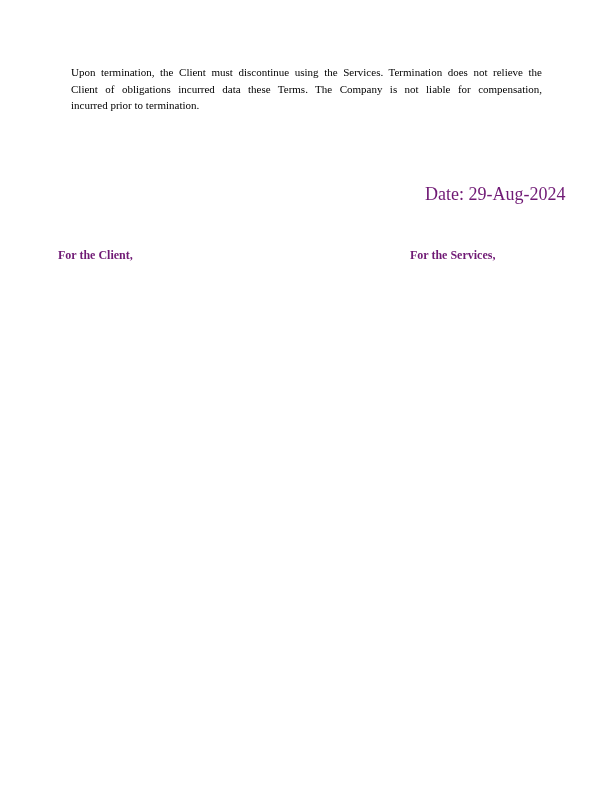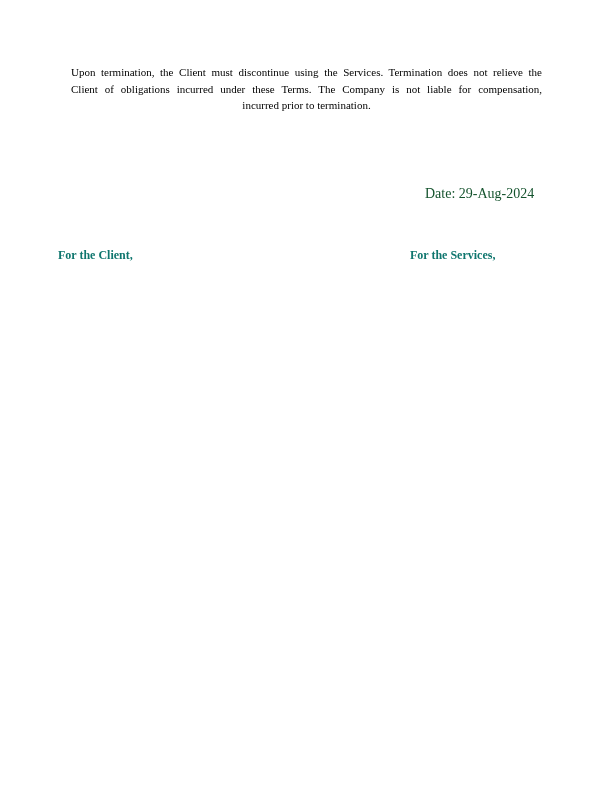--- a/index.html
+++ b/index.html
@@ -22,55 +22,54 @@
     left: 71px;
     top: 64px;
     width: 471px;
     font-size: 11px;
     line-height: 16.6px;
     color: #000000;
   }
   .para-line {
     height: 16.6px;
     overflow: hidden;
-    text-align: center;
   }
   .para-line.justified {
     text-align: justify;
     text-align-last: justify;
   }
   .date-line {
     position: absolute;
     left: 425px;
     top: 187px;
-    font-size: 14px;
+    font-size: 18px;
     line-height: 14px;
-    color: #14532d;
+    color: #701a75;
     white-space: nowrap;
   }
   .sig-label {
     position: absolute;
     top: 248px;
     font-size: 12px;
     line-height: 14px;
     font-weight: bold;
-    color: #0f766e;
+    color: #701a75;
     white-space: nowrap;
   }
   .sig-client { left: 58px; }
   .sig-company { left: 410px; }
 </style>
 </head>
 <body>
 
 <div class="page">
 
   <div class="paragraph">
     <div class="para-line justified">Upon termination, the Client must discontinue using the Services. Termination does not relieve the</div>
-    <div class="para-line justified">Client of obligations incurred under these Terms. The Company is not liable for compensation,</div>
+    <div class="para-line justified">Client of obligations incurred data these Terms. The Company is not liable for compensation,</div>
     <div class="para-line">incurred prior to termination.</div>
   </div>
 
   <div class="date-line">Date: 29-Aug-2024</div>
 
   <div class="sig-label sig-client">For the Client,</div>
 
   <div class="sig-label sig-company">For the Services,</div>
 
 </div>

